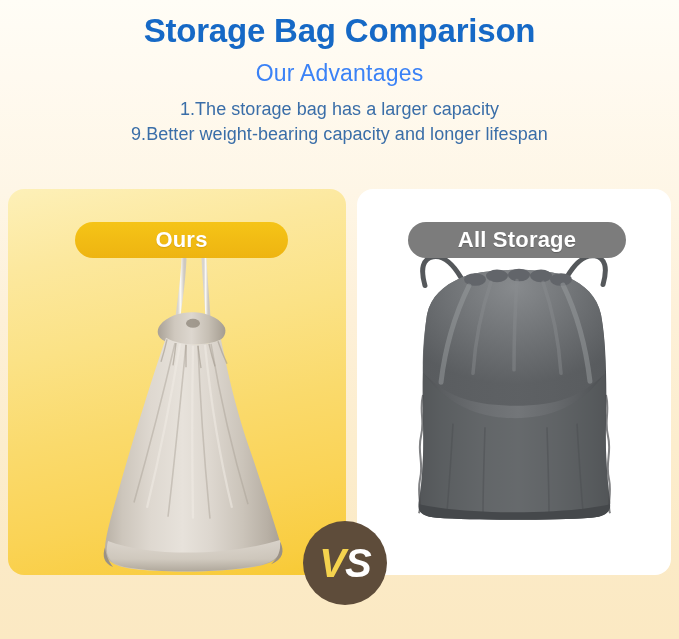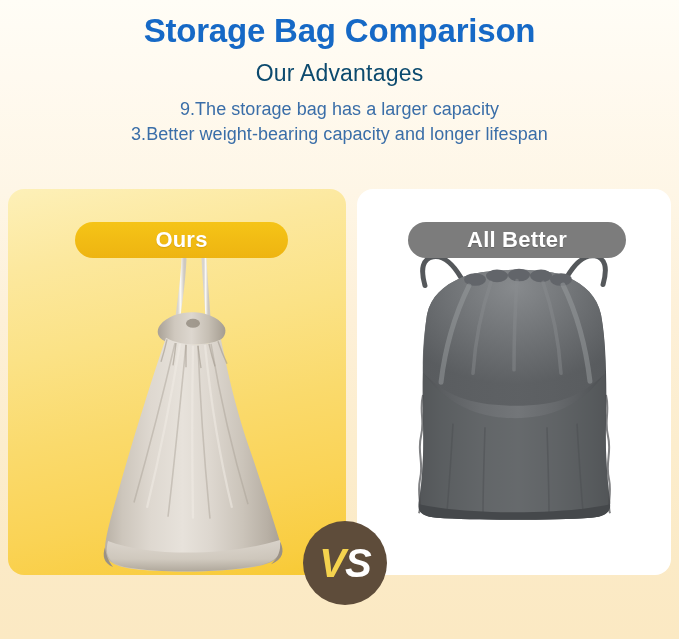--- a/index.html
+++ b/index.html
@@ -37,21 +37,21 @@
     font-size: 33px;
     font-weight: bold;
     color: #1669c6;
     letter-spacing: -0.2px;
     line-height: 40px;
     padding-top: 3px;
   }
 
   #subtitle {
     font-size: 23px;
-    color: #0c4a6e;
+    color: #3b82f6;
     font-weight: 400;
     line-height: 30px;
     padding-top: 7px;
     letter-spacing: 0.2px;
   }
 
   #advantages {
     padding-top: 9px;
     list-style: none;
   }
@@ -162,22 +162,22 @@
 </head>
 <body>
 
 <div id="header">
 
   <div id="page-title">Storage Bag Comparison</div>
 
   <div id="subtitle">Our Advantages</div>
 
   <ul id="advantages">
-    <li>9.The storage bag has a larger capacity</li>
-    <li>3.Better weight-bearing capacity and longer lifespan</li>
+    <li>1.The storage bag has a larger capacity</li>
+    <li>9.Better weight-bearing capacity and longer lifespan</li>
   </ul>
 
 </div>
 
 <div id="compare-area">
 
   <div class="panel" id="panel-ours">
 
     <svg class="bag-art" viewBox="0 0 338 431" preserveAspectRatio="none">
       <defs>
@@ -336,21 +336,21 @@
       </g>
 
       <path d="M66,230 C62,248 68,258 64,276 C60,294 67,306 63,324 C60,340 65,352 62,362" stroke="#4a4c4f" stroke-width="2" fill="none" opacity="0.7"></path>
       <path d="M249,230 C253,248 247,258 251,276 C255,294 248,306 252,324 C255,340 250,352 253,362" stroke="#4a4c4f" stroke-width="2" fill="none" opacity="0.7"></path>
 
       <path d="M62,352 C110,364 206,364 253,352
                C254,361 248,366 234,367 C196,370 118,370 80,367
                C66,366 60,361 62,352 Z" fill="#45484b"></path>
     </svg>
 
-    <div id="badge-others" class="badge">All Better</div>
+    <div id="badge-others" class="badge">All Storage</div>
   </div>
 
   <div id="vs-badge">
     <span id="vs-v">V</span>
       <span id="vs-s">S</span>
   </div>
 
 </div>
 
 </body></html>

